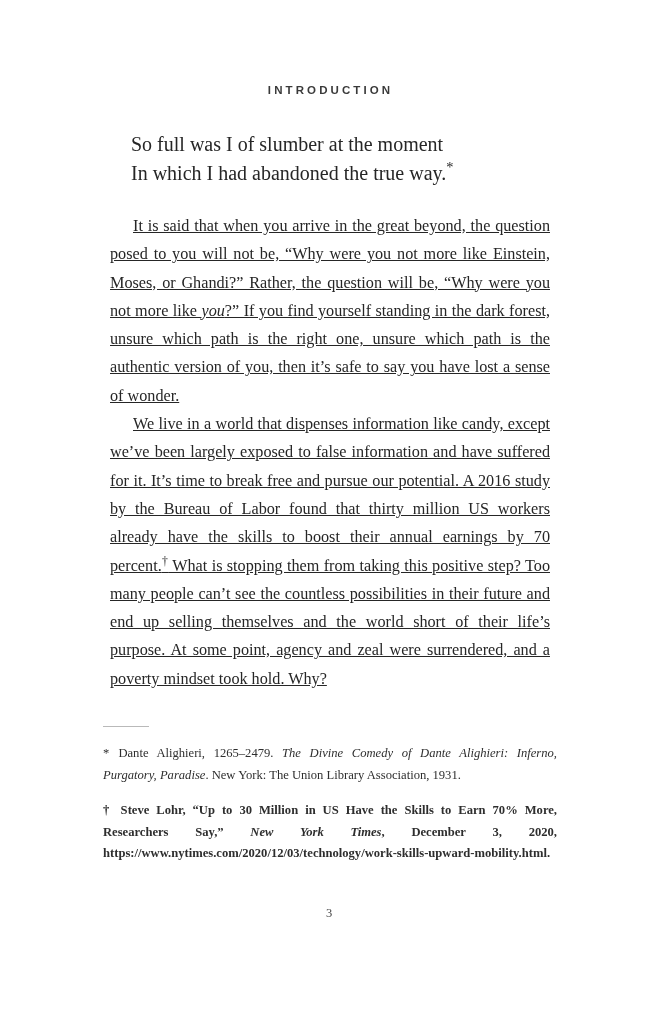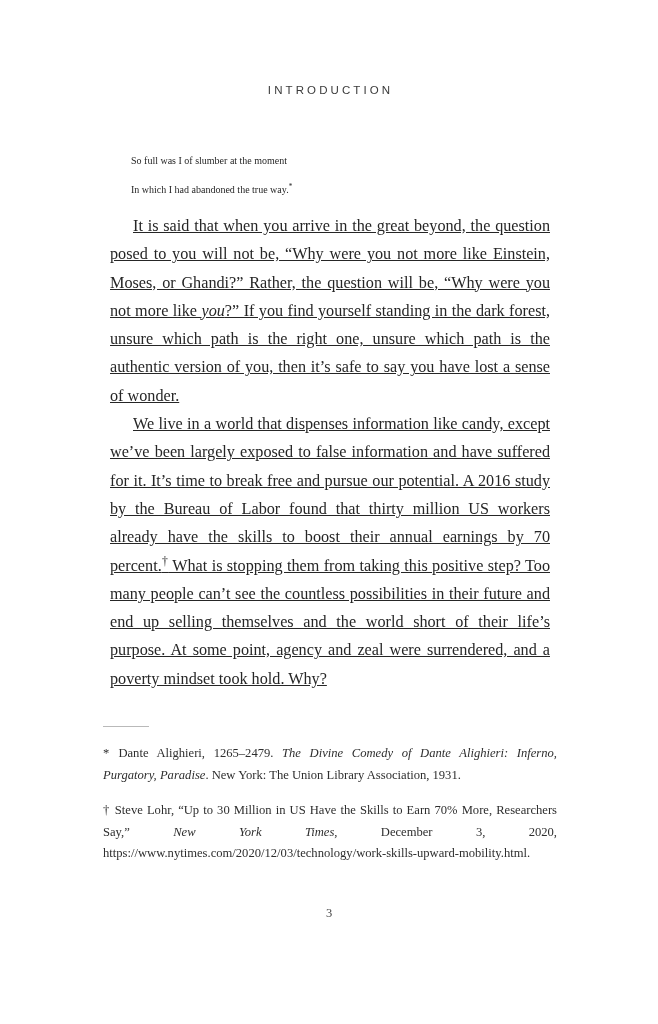--- a/index.html
+++ b/index.html
@@ -19,44 +19,43 @@
 
   
   .running-head {
     position: absolute;
     top: 84px;
     left: 0;
     width: 658px;
     text-align: center;
     font-family: "Liberation Sans", "DejaVu Sans", sans-serif;
     font-size: 11.5px;
-    font-weight: 400;
+    font-weight: 700;
     letter-spacing: 3.1px;
     text-indent: 3.1px;
     color: #3a3a3a;
   }
 
   
   .textblock {
     position: absolute;
     left: 110px;
     top: 0;
     width: 440px;
   }
 
   
   .epigraph {
     position: absolute;
     top: 130px;
     left: 21px;
     width: 420px;
-    font-size: 10px;
+    font-size: 20px;
     line-height: 29px;
     color: #262626;
-    margin-top: 16px;
   }
   .epigraph .eline {
     white-space: nowrap;
   }
   sup.fnmark {
     font-size: 0.72em;
     vertical-align: super;
     line-height: 0;
   }
 
@@ -94,21 +93,21 @@
   }
   .footnotes p {
     margin: 0 0 14px 0;
     font-size: 12.6px;
     line-height: 21.5px;
     text-align: justify;
     text-justify: inter-word;
     color: #2e2e2e;
     hyphens: none;
   }
-  .footnotes p:last-child { margin-bottom: 10px; }
+  .footnotes p:last-child { margin-bottom: 10px; font-weight: bold; }
   .fn-sym { letter-spacing: 0.5px; }
 
   
   .folio {
     position: absolute;
     top: 906px;
     left: 0;
     width: 658px;
     text-align: center;
     font-size: 12.5px;

